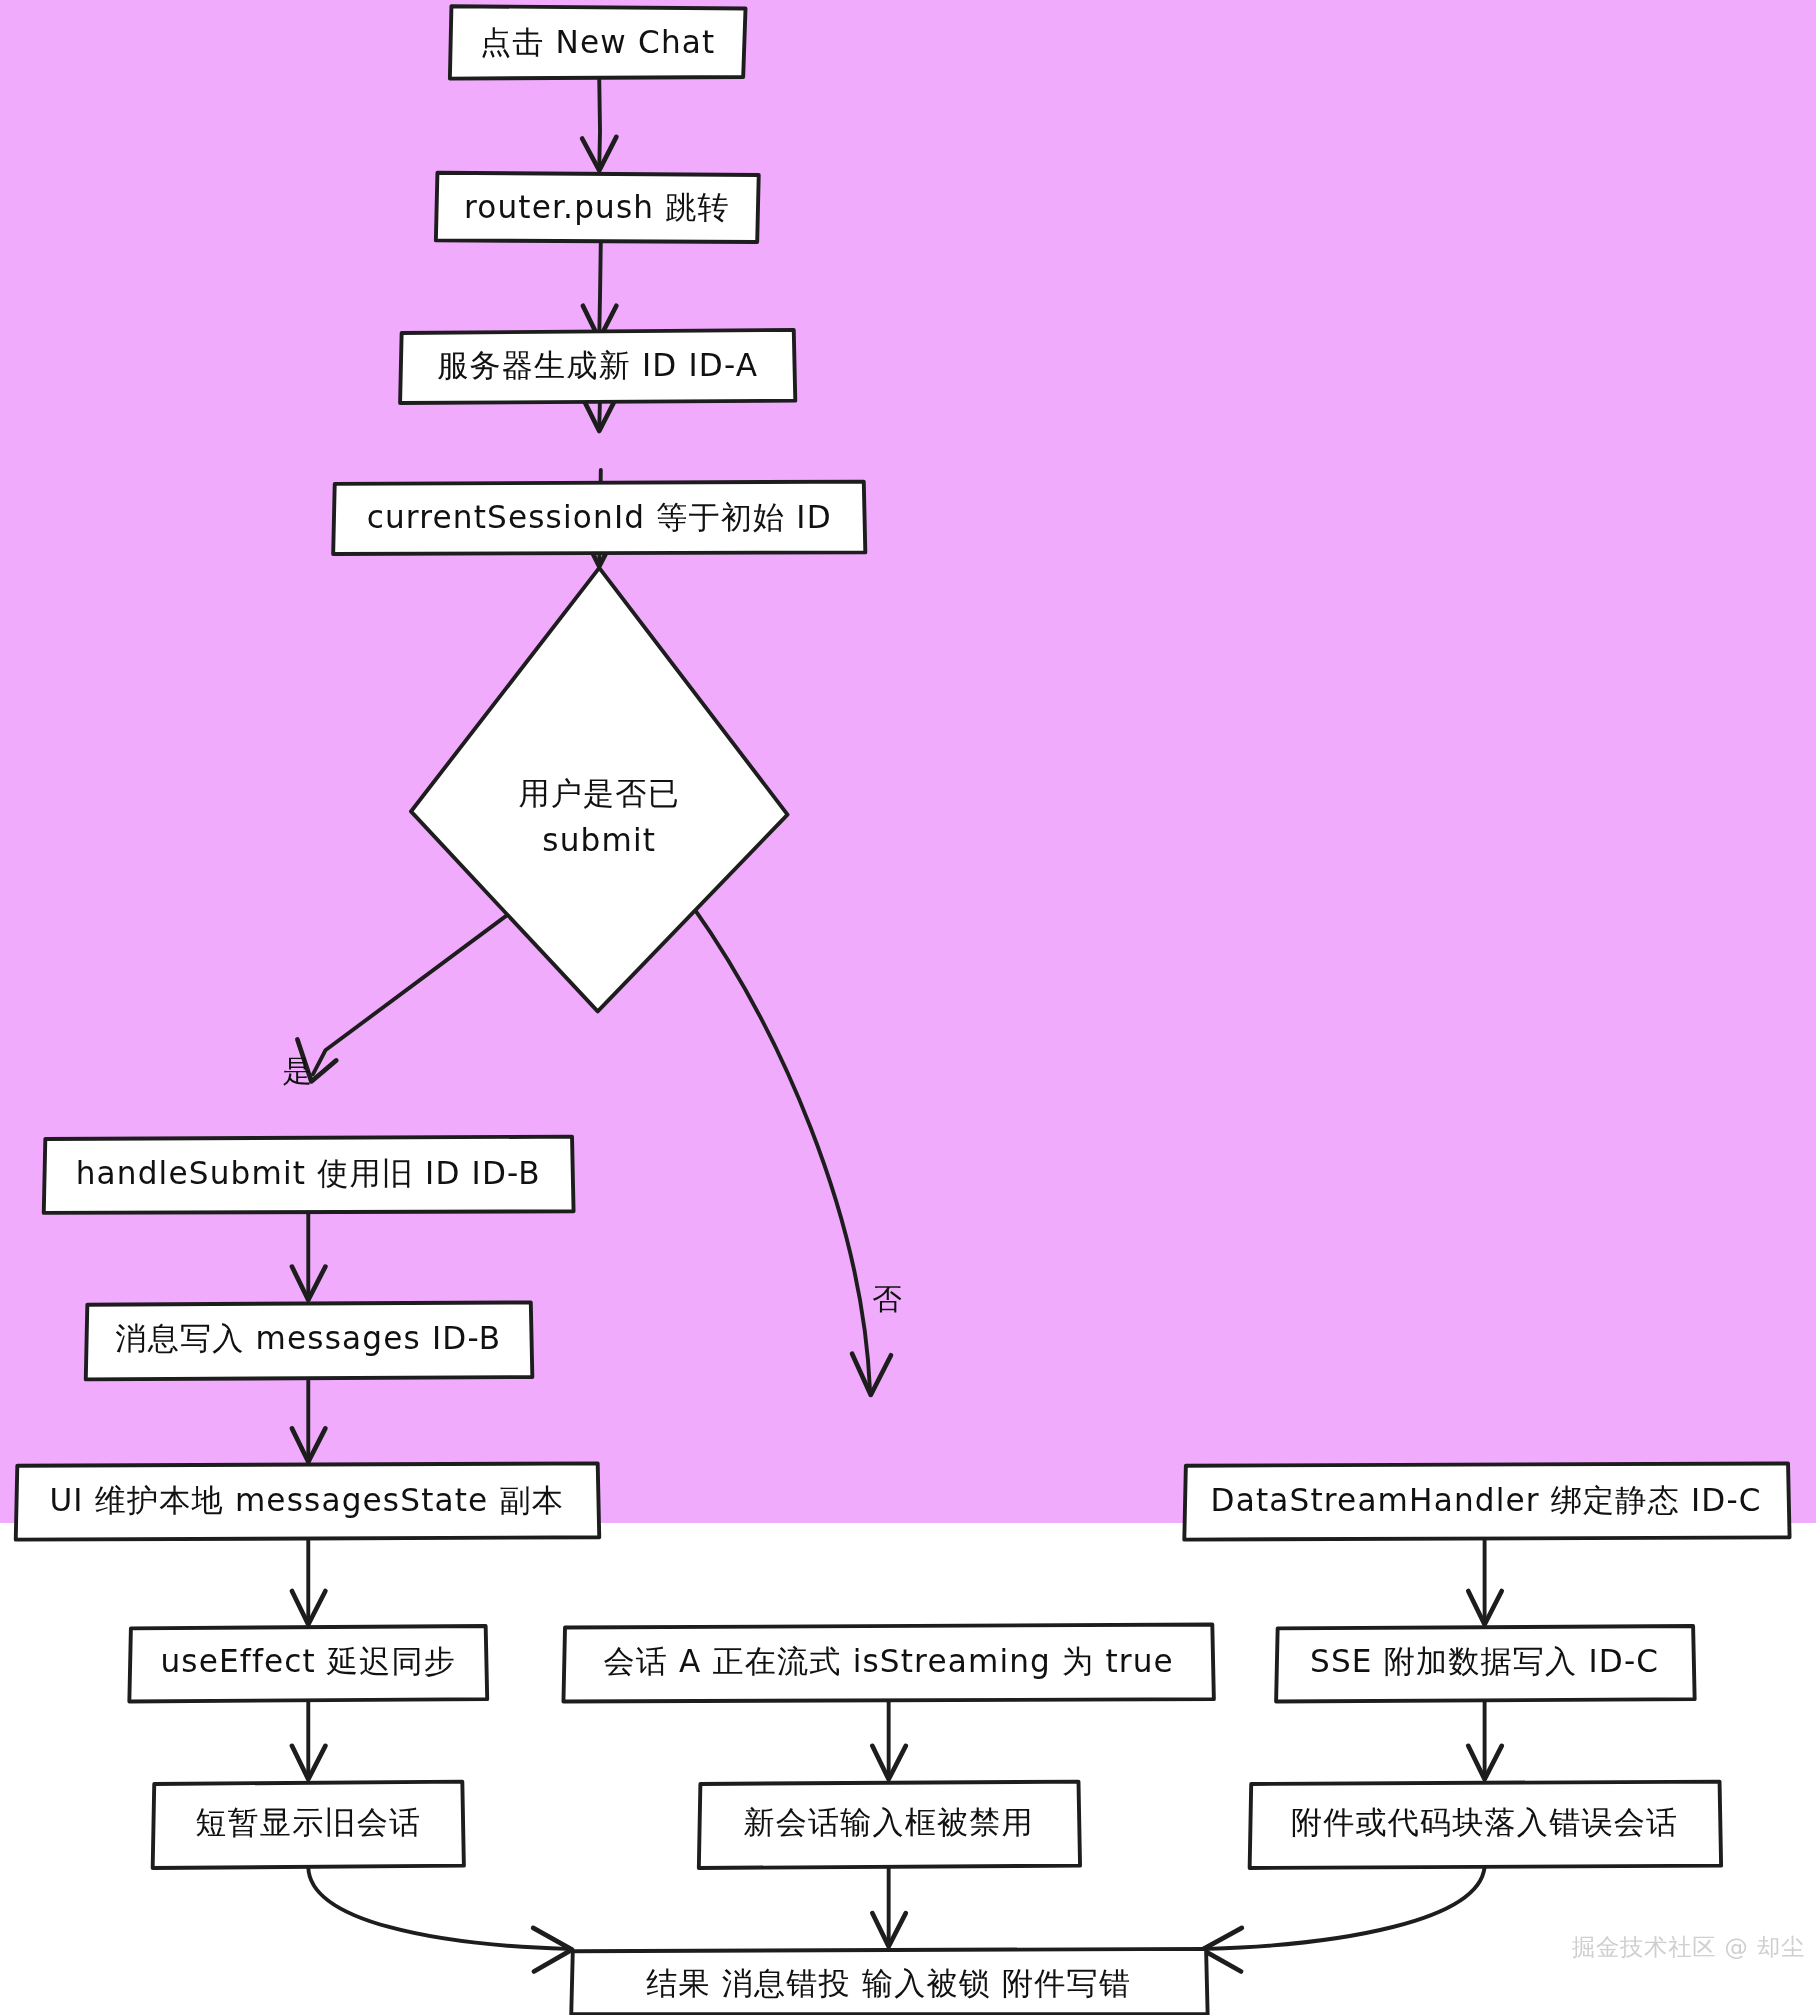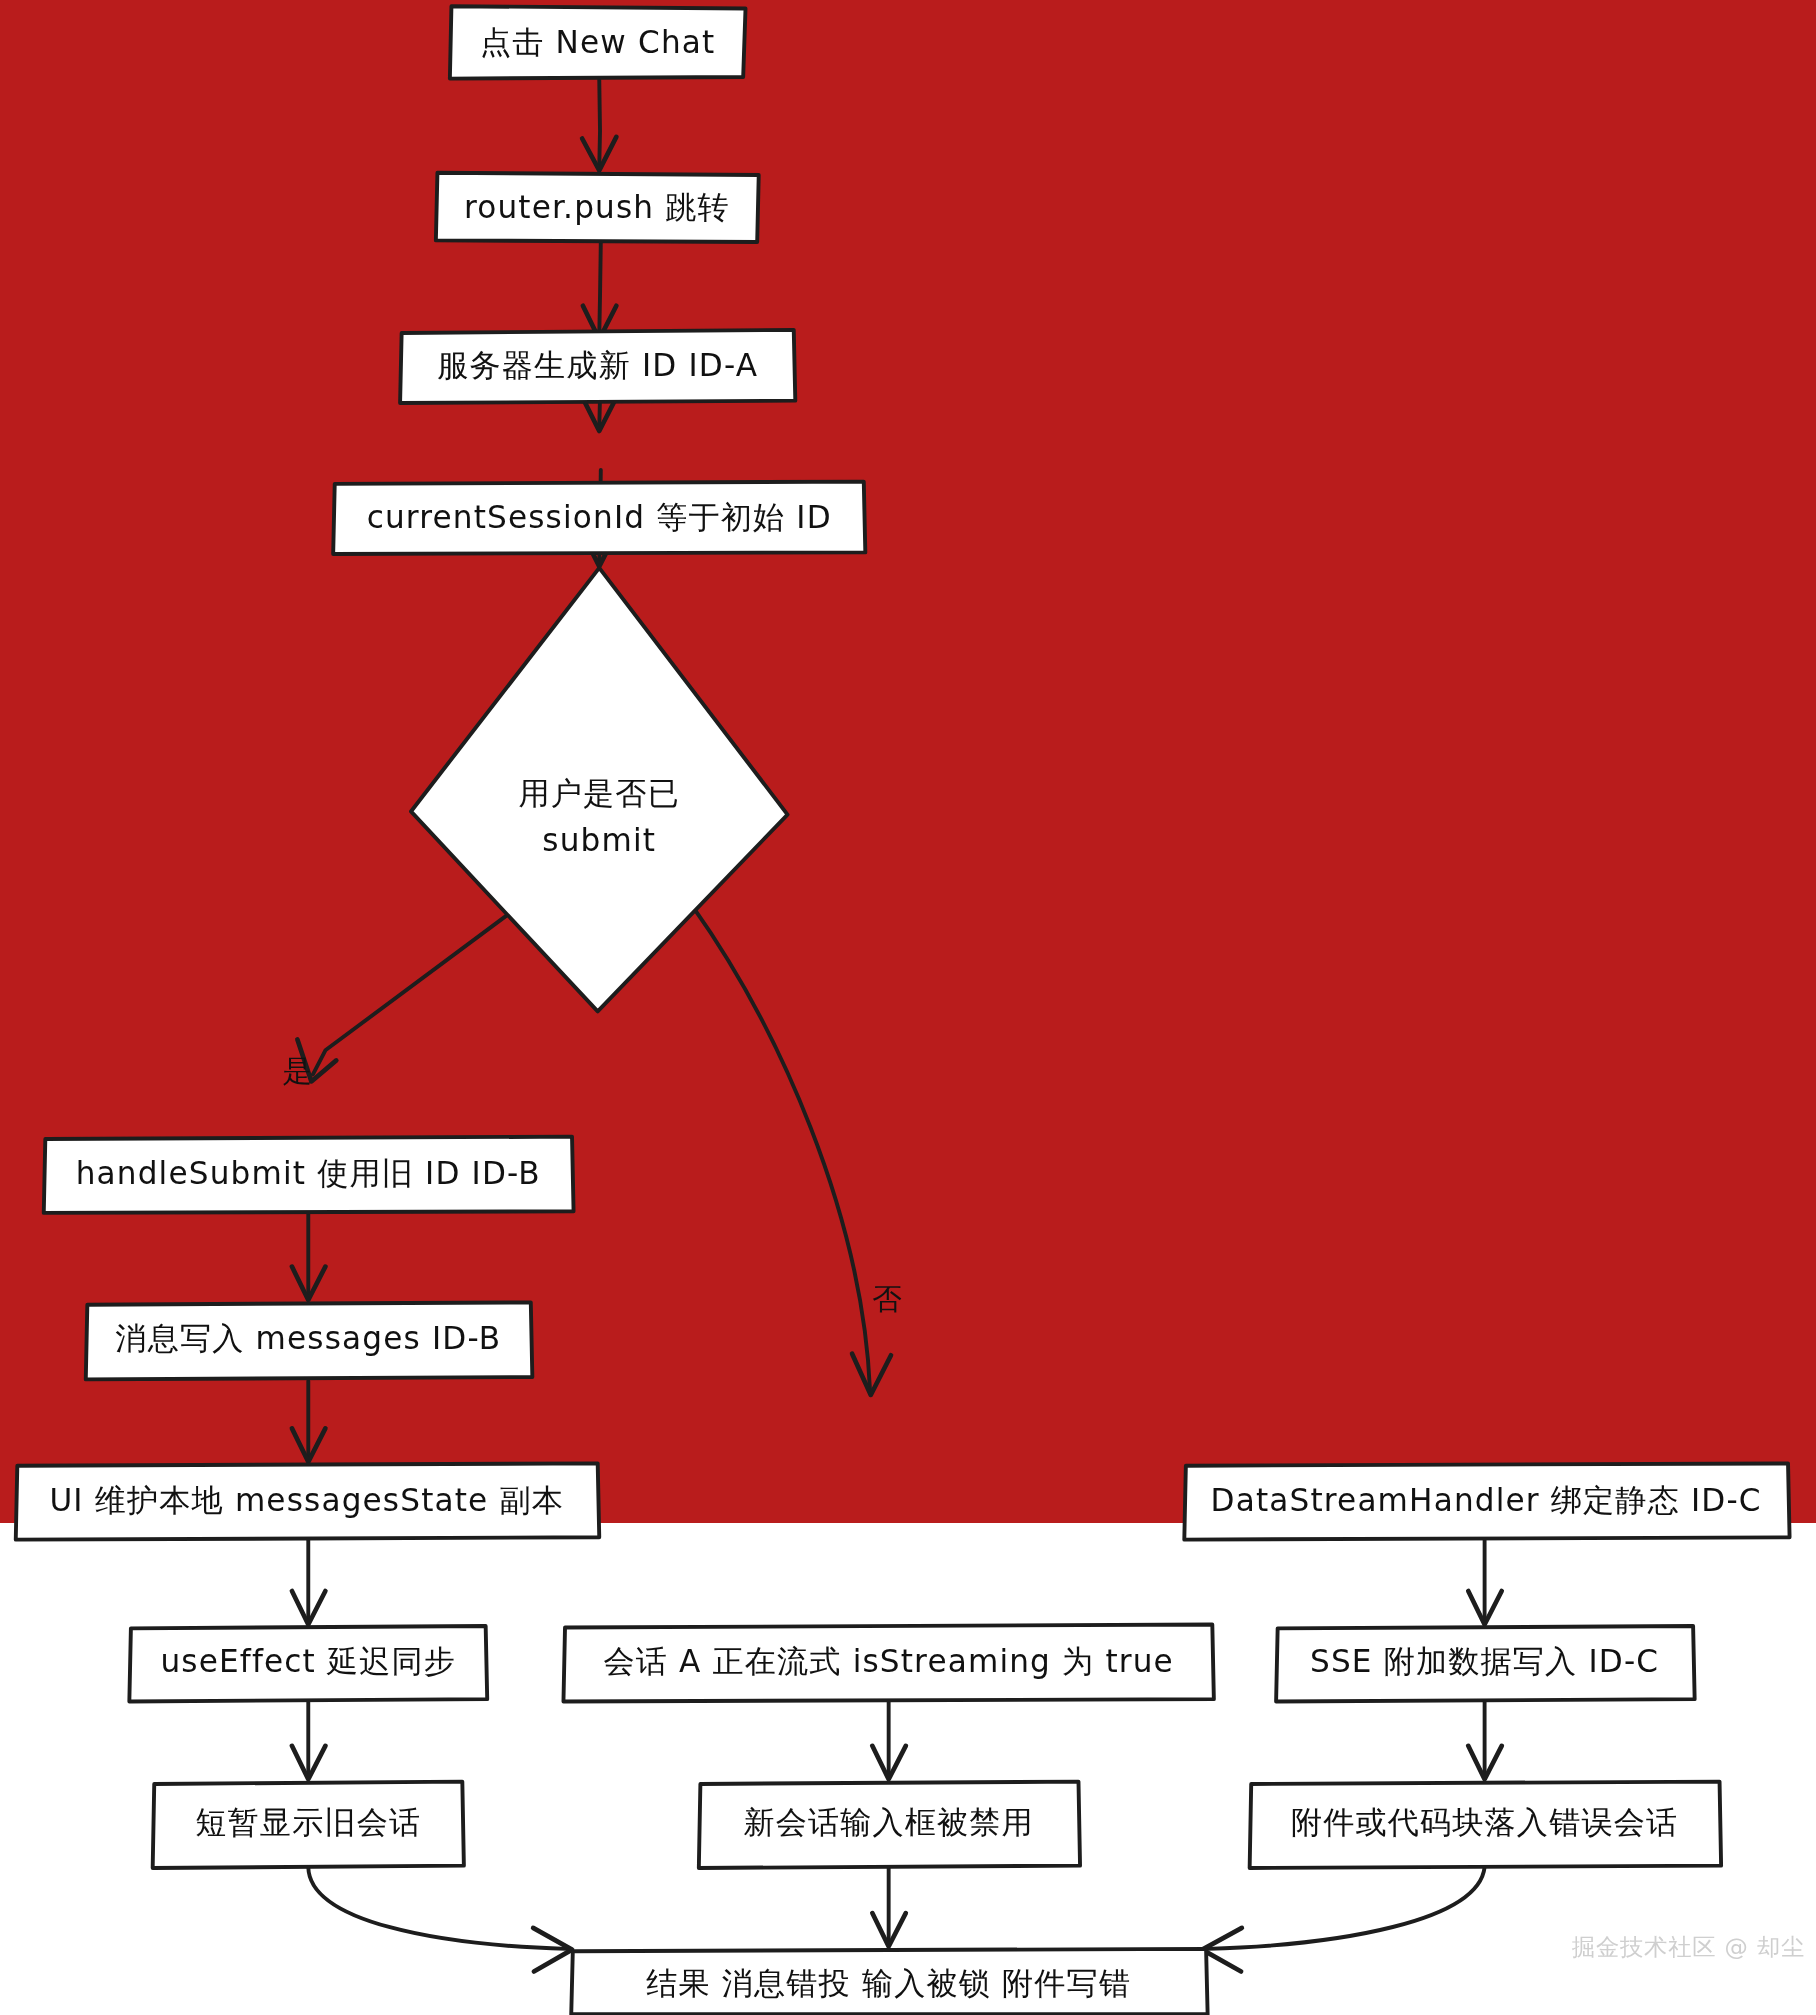--- a/index.html
+++ b/index.html
@@ -10,21 +10,21 @@
   body {
     width: 1817px;
     height: 2015px;
     font-family: "Liberation Sans", sans-serif;
     overflow: hidden;
   }
   #flowchart-root {
     position: relative;
     width: 1817px;
     height: 1523px;
-    background: #b91c1c;
+    background: #f0abfc;
   }
   svg.flow-canvas {
     position: absolute;
     top: 0;
     left: 0;
     width: 1817px;
     height: 2015px;
     display: block;
   }
   .node-shape {

